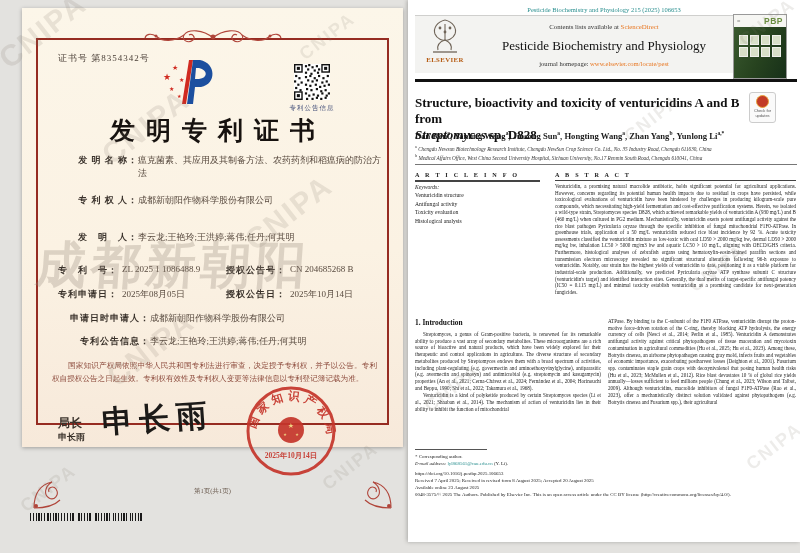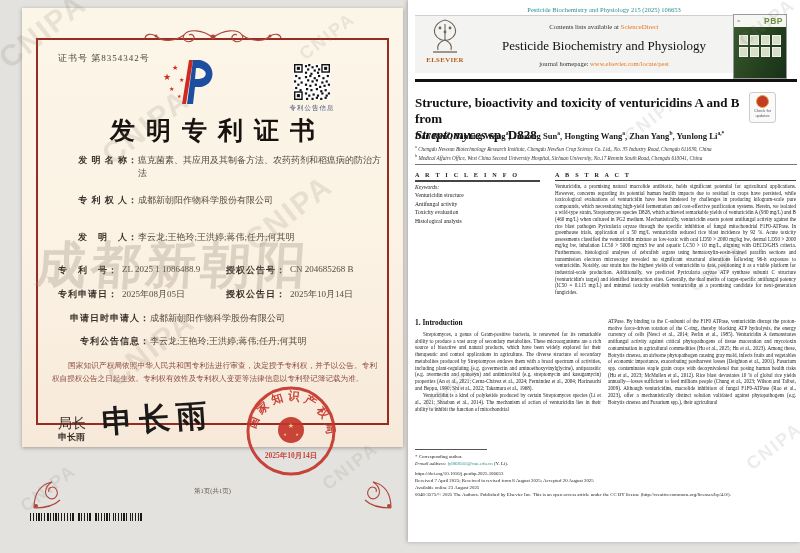--- a/index.html
+++ b/index.html
@@ -30,21 +30,21 @@
   .crow{position:absolute;left:36px;right:20px;display:flex;font-size:9px;line-height:1.45;}
   .crow .lab{flex:0 0 80px;font-weight:700;color:#3a322b;letter-spacing:1px;text-align:right;}
   .crow .lab.wide{flex:0 0 92px;}
   .crow .val{color:#584a3f;}
   .pairrow{position:absolute;left:36px;right:20px;font-size:9px;}
   .pair{position:absolute;top:0;display:flex;}
   .pair .lab{font-weight:600;color:#3a322b;letter-spacing:1px;margin-right:4px;}
   .pair .val{color:#584a3f;}
   .statement{position:absolute;left:30px;right:26px;top:352px;font-size:7.6px;line-height:1.7;
      color:#8c4a3c;text-align:justify;text-indent:16px;}
-  .director-label{position:absolute;left:36px;top:407px;font-size:14px;font-weight:400;color:#3a322b;}
+  .director-label{position:absolute;left:36px;top:407px;font-size:12px;font-weight:700;color:#3a322b;}
   .director-name{position:absolute;left:36px;top:423px;font-size:9px;font-weight:600;color:#3a322b;}
   .signature{position:absolute;left:80px;top:390px;font-size:31px;color:#1c1a18;font-weight:bold;
      transform:rotate(-4deg);letter-spacing:6px;font-family:"DejaVu Serif",cursive,serif;}
   .seal{position:absolute;left:222px;top:376px;width:94px;height:94px;opacity:.92;}
   .page-number{position:absolute;left:0;right:0;top:479px;text-align:center;font-size:6.5px;color:#6a5a4e;}
   .barcode{position:absolute;left:8px;top:505px;width:113px;height:8px;
      background:repeating-linear-gradient(90deg,#1a1a1a 0 1.5px,transparent 1.5px 3px,
        #1a1a1a 3px 3.7px,transparent 3.7px 6px,#1a1a1a 6px 7px,transparent 7px 8.5px);}
   .lace{position:absolute;left:50%;top:19px;transform:translateX(-50%);}
   .flourish{position:absolute;width:40px;height:40px;}

